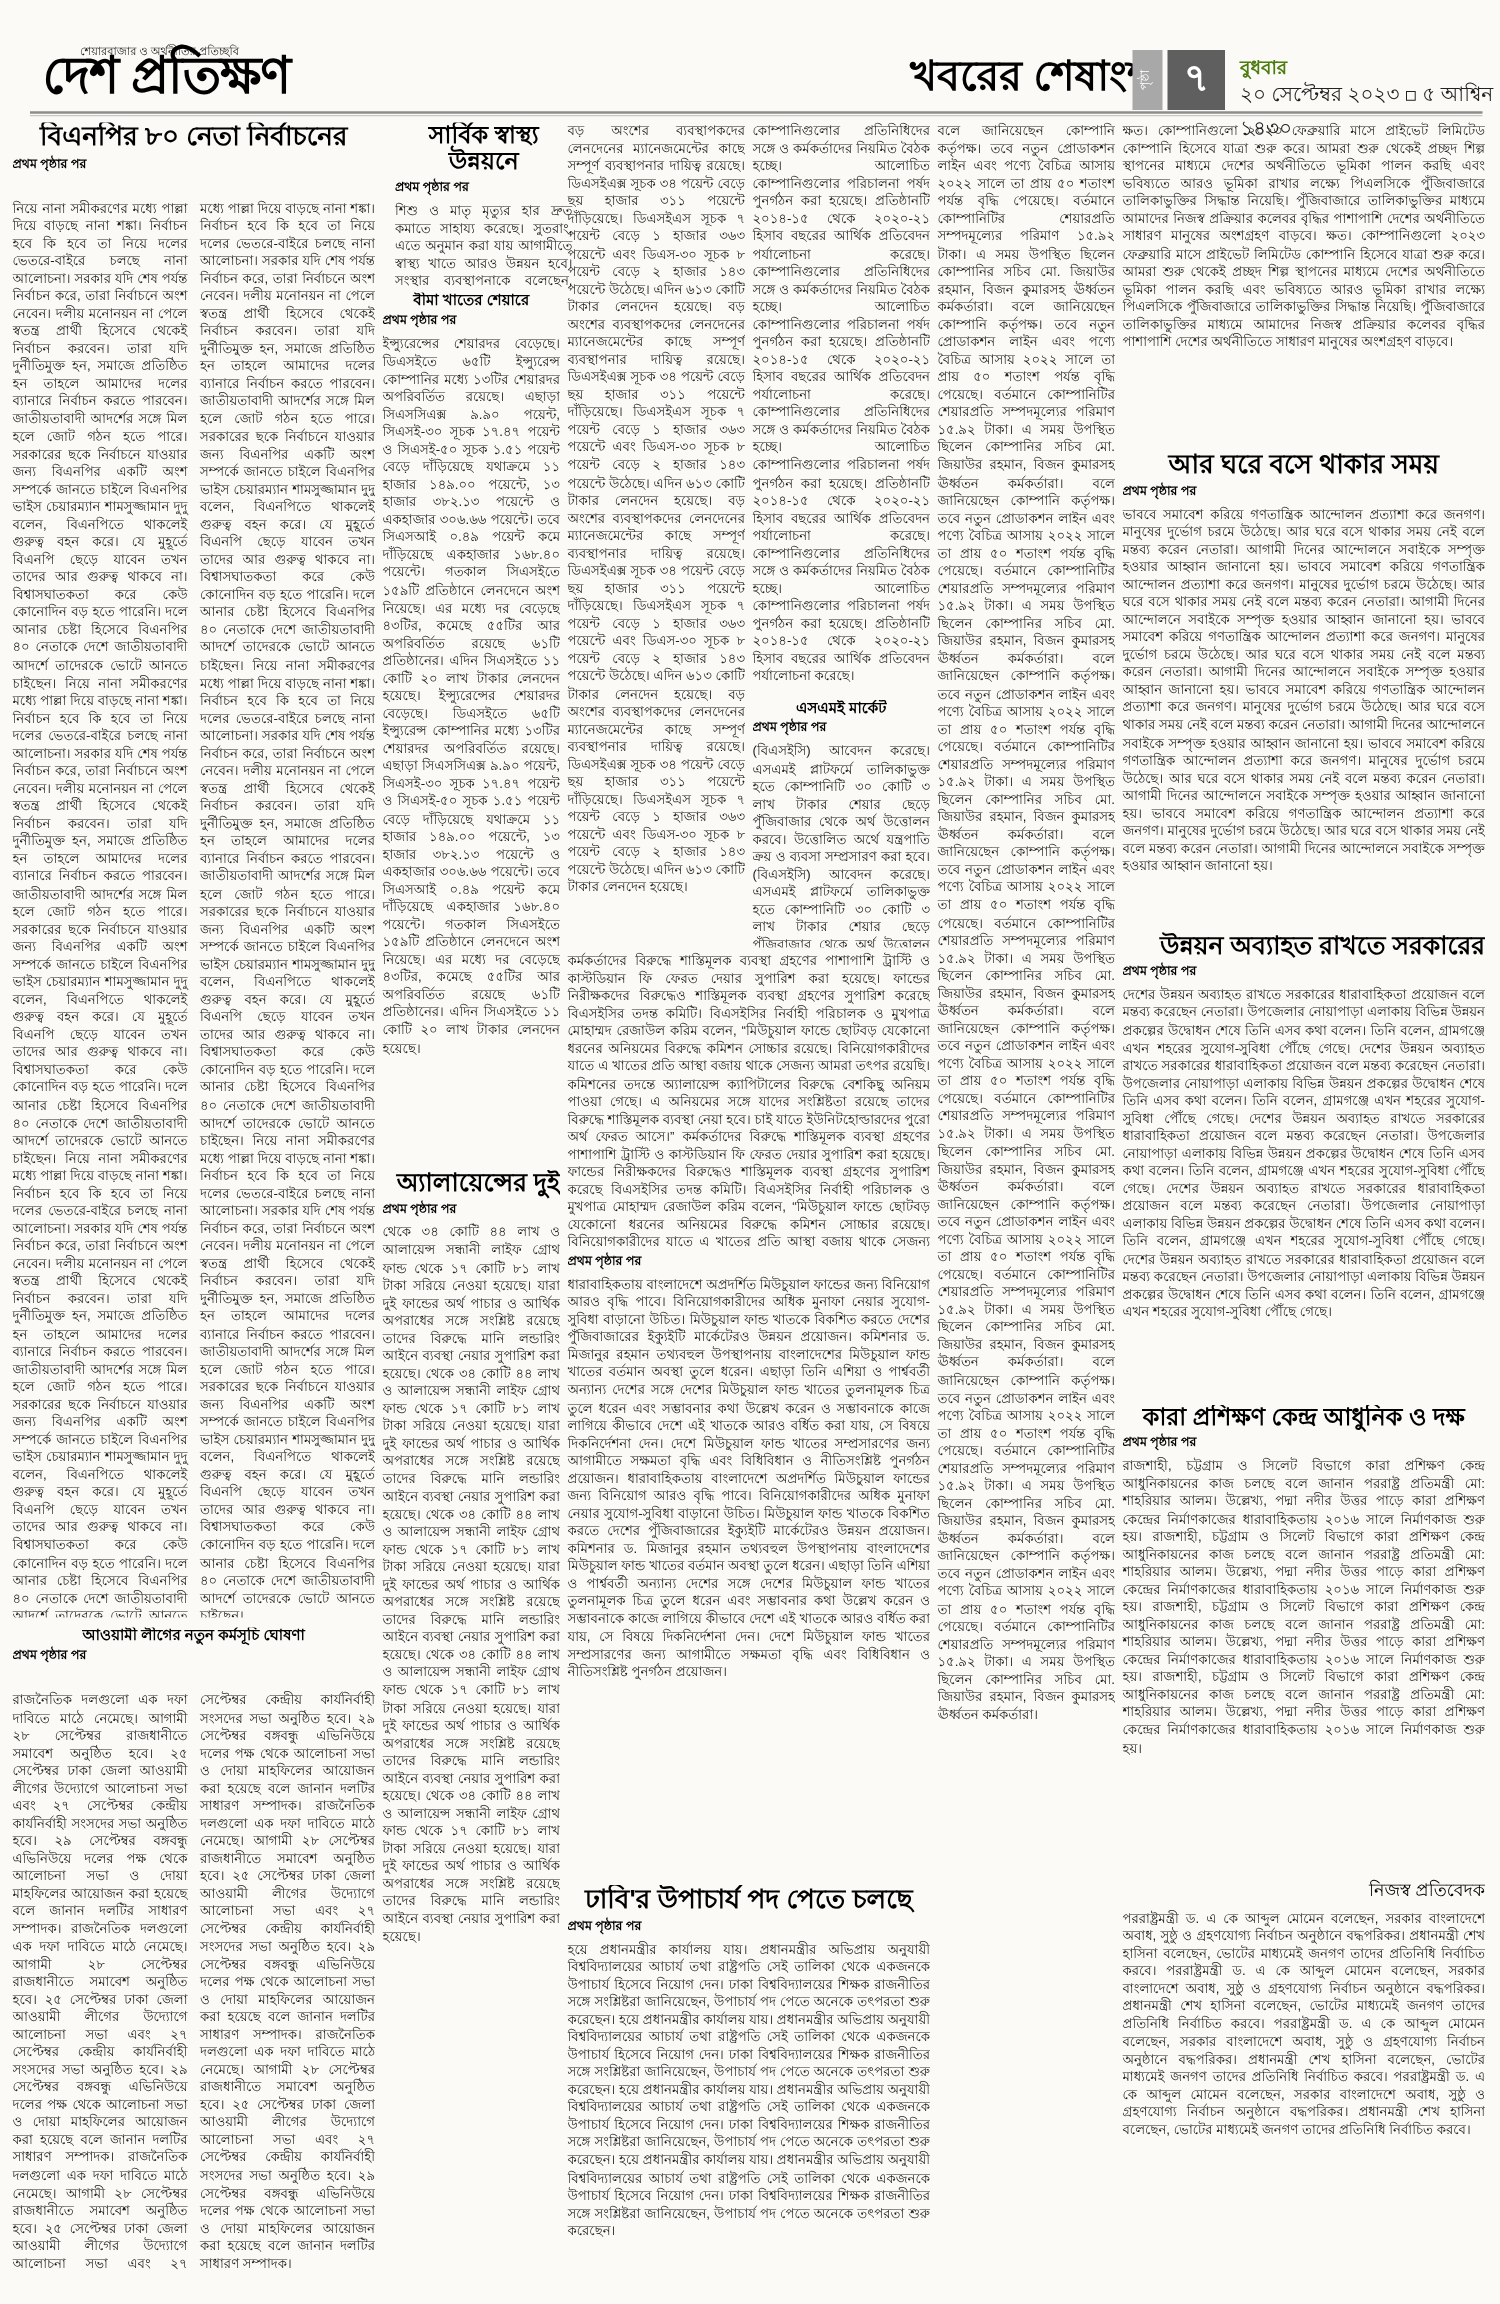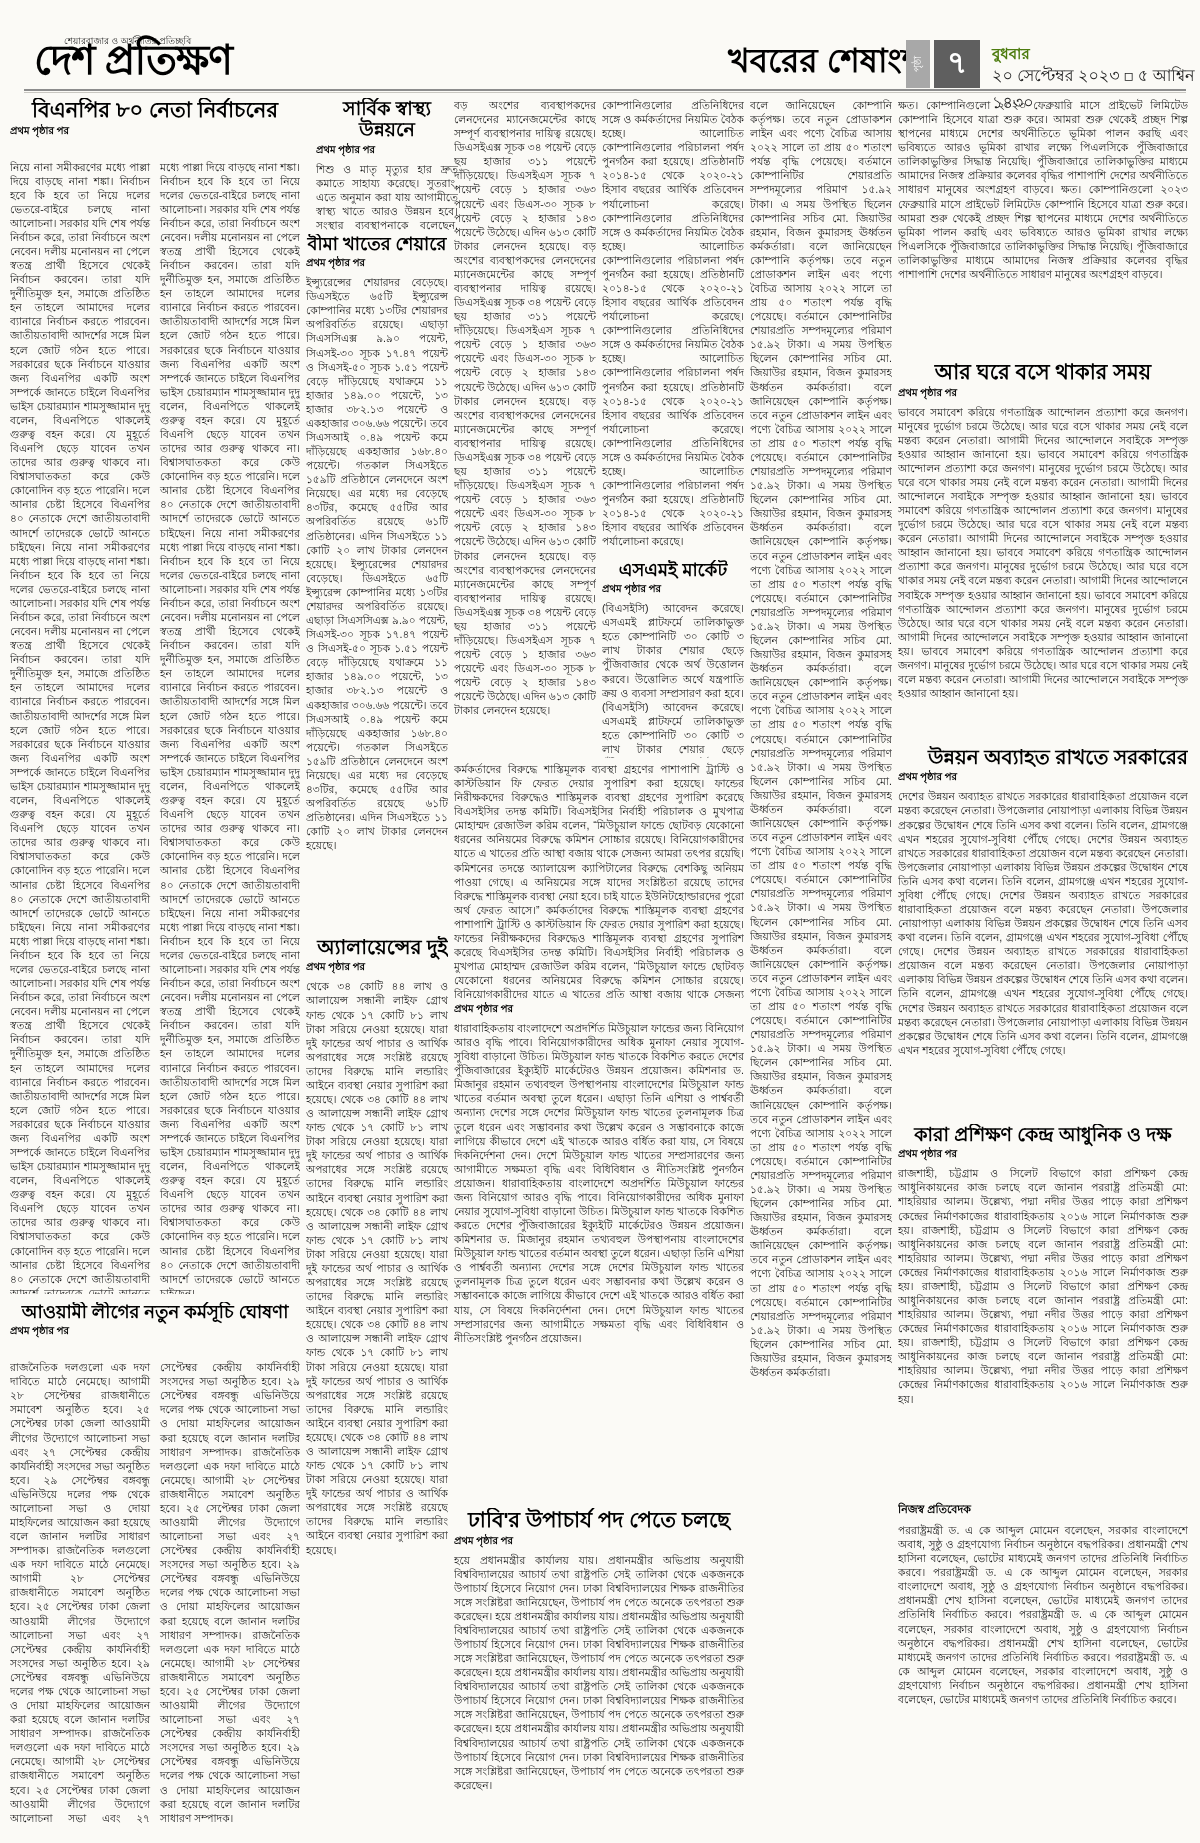--- a/index.html
+++ b/index.html
@@ -19,23 +19,23 @@
     display:flex;align-items:center;justify-content:center;font-size:10px;writing-mode:vertical-rl;transform:rotate(180deg);}
   .pagenum-box{position:absolute;left:934px;top:40px;width:46px;height:48px;background:#5f5f5f;color:#fff;
     display:flex;align-items:center;justify-content:center;font-size:31px;font-weight:bold;}
   .day{position:absolute;left:992px;top:42px;font-size:15px;font-weight:bold;color:#4d7c0f;}
   .dateline{position:absolute;left:992px;top:63px;font-size:16px;color:#222;}
   .mast-rule{position:absolute;left:24px;top:89px;width:1162px;height:2px;background:#8d8d8d;}
   .mast-rule2{position:absolute;left:24px;top:92px;width:1162px;height:1px;background:#c9c7c1;}
   
   .block{position:absolute;overflow:hidden;}
   .headline{font-weight:900;text-align:center;color:#000;line-height:1.12;margin:0 0 1px 0;}
-  .h21{font-size:21px;} .h20{font-size:20px;text-align:right;} .h19{font-size:19px;} .h18{font-size:18px;} .h16{font-size:16px;}
+  .h21{font-size:21px;} .h20{font-size:20px;text-align:right;} .h19{font-size:19px;} .h18{font-size:12px;} .h16{font-size:16px;}
   .byline{text-align:left;font-weight:bold;font-size:10px;color:#000;margin:1px 0 3px 0;}
-  .reporter{text-align:left;font-weight:bold;font-size:11px;color:#000;margin:1px 0 3px 0;}
+  .reporter{text-align:right;font-weight:normal;font-size:14px;color:#000;margin:1px 0 3px 0;}
   .body-text{
     font-size:10.6px;line-height:1.33;text-align:justify;color:#1c1c1c;
     word-break:break-word;hyphens:auto;
   }
   .cols2{column-count:2;column-gap:10px;margin-top:20px;}
   .fill{height:100%;}
 </style>
 </head>
 <body>
 

